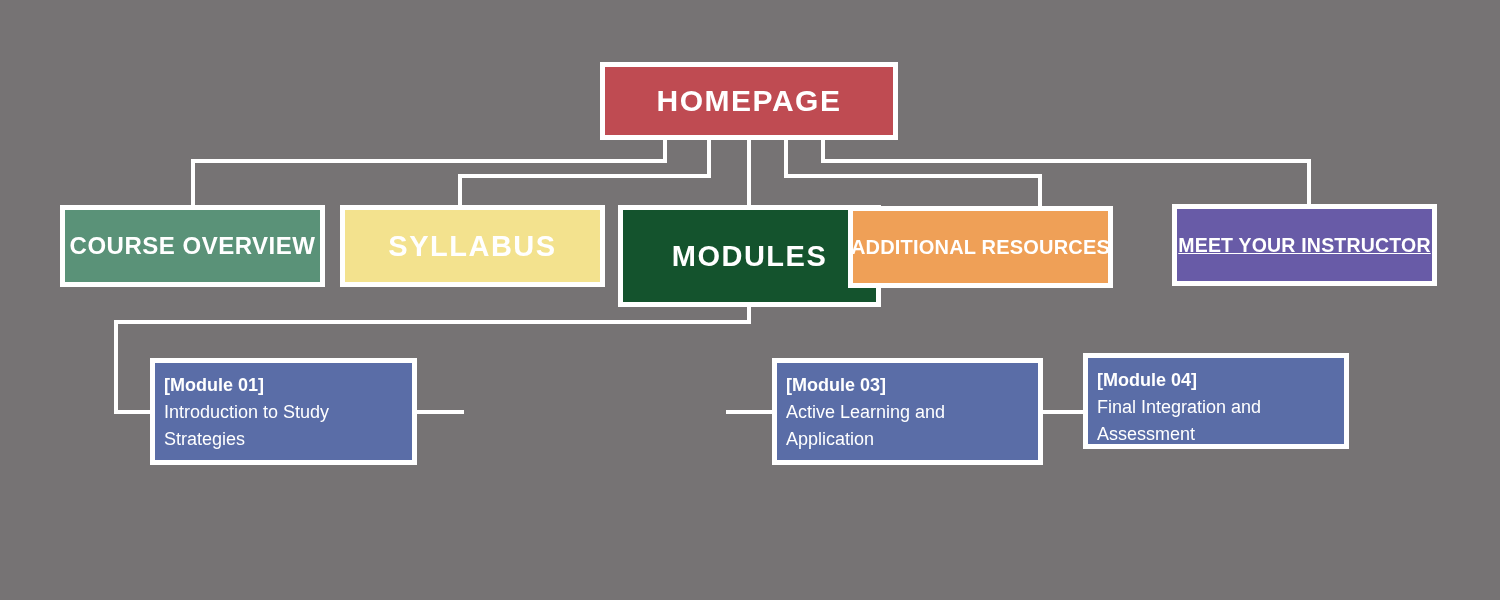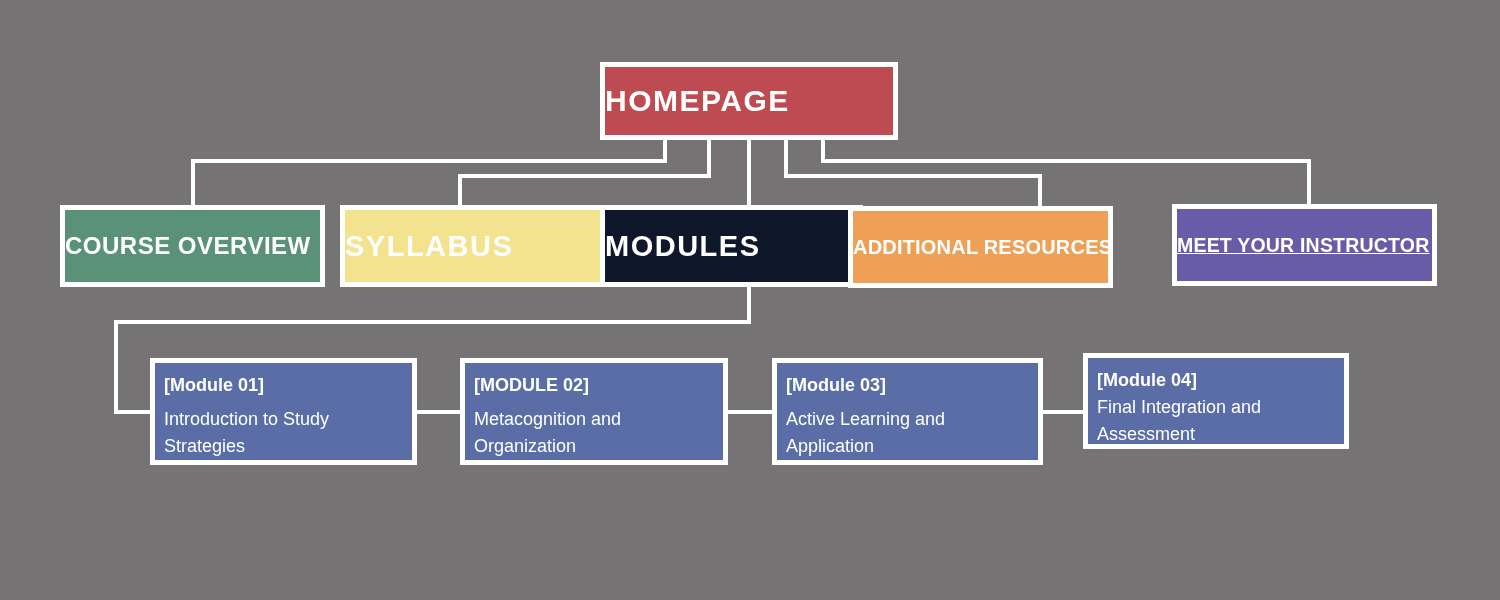--- a/index.html
+++ b/index.html
@@ -16,36 +16,37 @@
   .line {
     position: absolute;
     background: #ffffff;
   }
   .box {
     position: absolute;
     box-sizing: border-box;
     border: 5px solid #ffffff;
     display: flex;
     align-items: center;
+    justify-content: center;
     color: #ffffff;
   }
   .box-label {
     font-weight: bold;
     text-align: center;
     white-space: nowrap;
   }
   .lbl-xl { font-size: 30px; letter-spacing: 1.5px; }
   .lbl-lg { font-size: 29px; letter-spacing: 1.5px; }
   .lbl-md { font-size: 24px; letter-spacing: 0.5px; }
   .lbl-sm { font-size: 20px; letter-spacing: 0.2px; }
   .lbl-xs { font-size: 19.5px; letter-spacing: 0.2px; }
   .box.module {
     flex-direction: column;
     align-items: flex-start;
-    justify-content: space-between;
+    justify-content: flex-start;
     padding: 9px 10px 0 9px;
   }
   .mod-tag {
     font-weight: bold;
     font-size: 18px;
     line-height: 27px;
   }
   .mod-title {
     font-size: 18px;
     line-height: 27px;
@@ -84,41 +85,37 @@
   </div>
 
   <div class="box" style="left: 340px; top: 205px; width: 265px; height: 82px; background-color: rgb(243, 226, 142);">
     <span class="box-label lbl-lg">SYLLABUS</span>
   </div>
 
   <div class="box" style="left: 60px; top: 205px; width: 265px; height: 82px; background-color: rgb(90, 146, 120);">
     <span class="box-label lbl-md">COURSE OVERVIEW</span>
   </div>
 
-  <div class="box" style="left: 600px; top: 205px; width: 263px; height: 82px; background-color: #0f172a;">
+  <div class="box" style="left: 618px; top: 205px; width: 263px; height: 102px; background-color: #14532d;">
     <span class="box-label lbl-lg">MODULES</span>
   </div>
 
   <div class="box" style="left: 848px; top: 206px; width: 265px; height: 82px; background-color: rgb(239, 160, 87);">
     <span class="box-label lbl-sm">ADDITIONAL RESOURCES</span>
   </div>
 
   <div class="box" style="left: 1172px; top: 204px; width: 265px; height: 82px; background-color: rgb(104, 91, 167); text-decoration: underline;">
     <span class="box-label lbl-xs">MEET YOUR INSTRUCTOR</span>
   </div>
 
   <div class="box module" style="left: 150px; top: 358px; width: 267px; height: 107px; background-color: rgb(90, 109, 167);">
     <div class="mod-tag">[Module 01]</div>
     <div class="mod-title">Introduction to Study Strategies</div>
   </div>
 
-  <div class="box module" style="left: 460px; top: 358px; width: 268px; height: 107px; background-color: rgb(90, 109, 167);">
-    <div class="mod-tag">[MODULE 02]</div>
-    <div class="mod-title">Metacognition and Organization</div>
-  </div>
 
   <div class="box module" style="left: 772px; top: 358px; width: 271px; height: 107px; background-color: rgb(90, 109, 167);">
     <div class="mod-tag">[Module 03]</div>
     <div class="mod-title">Active Learning and Application</div>
   </div>
 
   <div class="box module" style="left: 1083px; top: 353px; width: 266px; height: 96px; background-color: rgb(90, 109, 167);">
     <div class="mod-tag">[Module 04]</div>
     <div class="mod-title">Final Integration and Assessment</div>
   </div>

